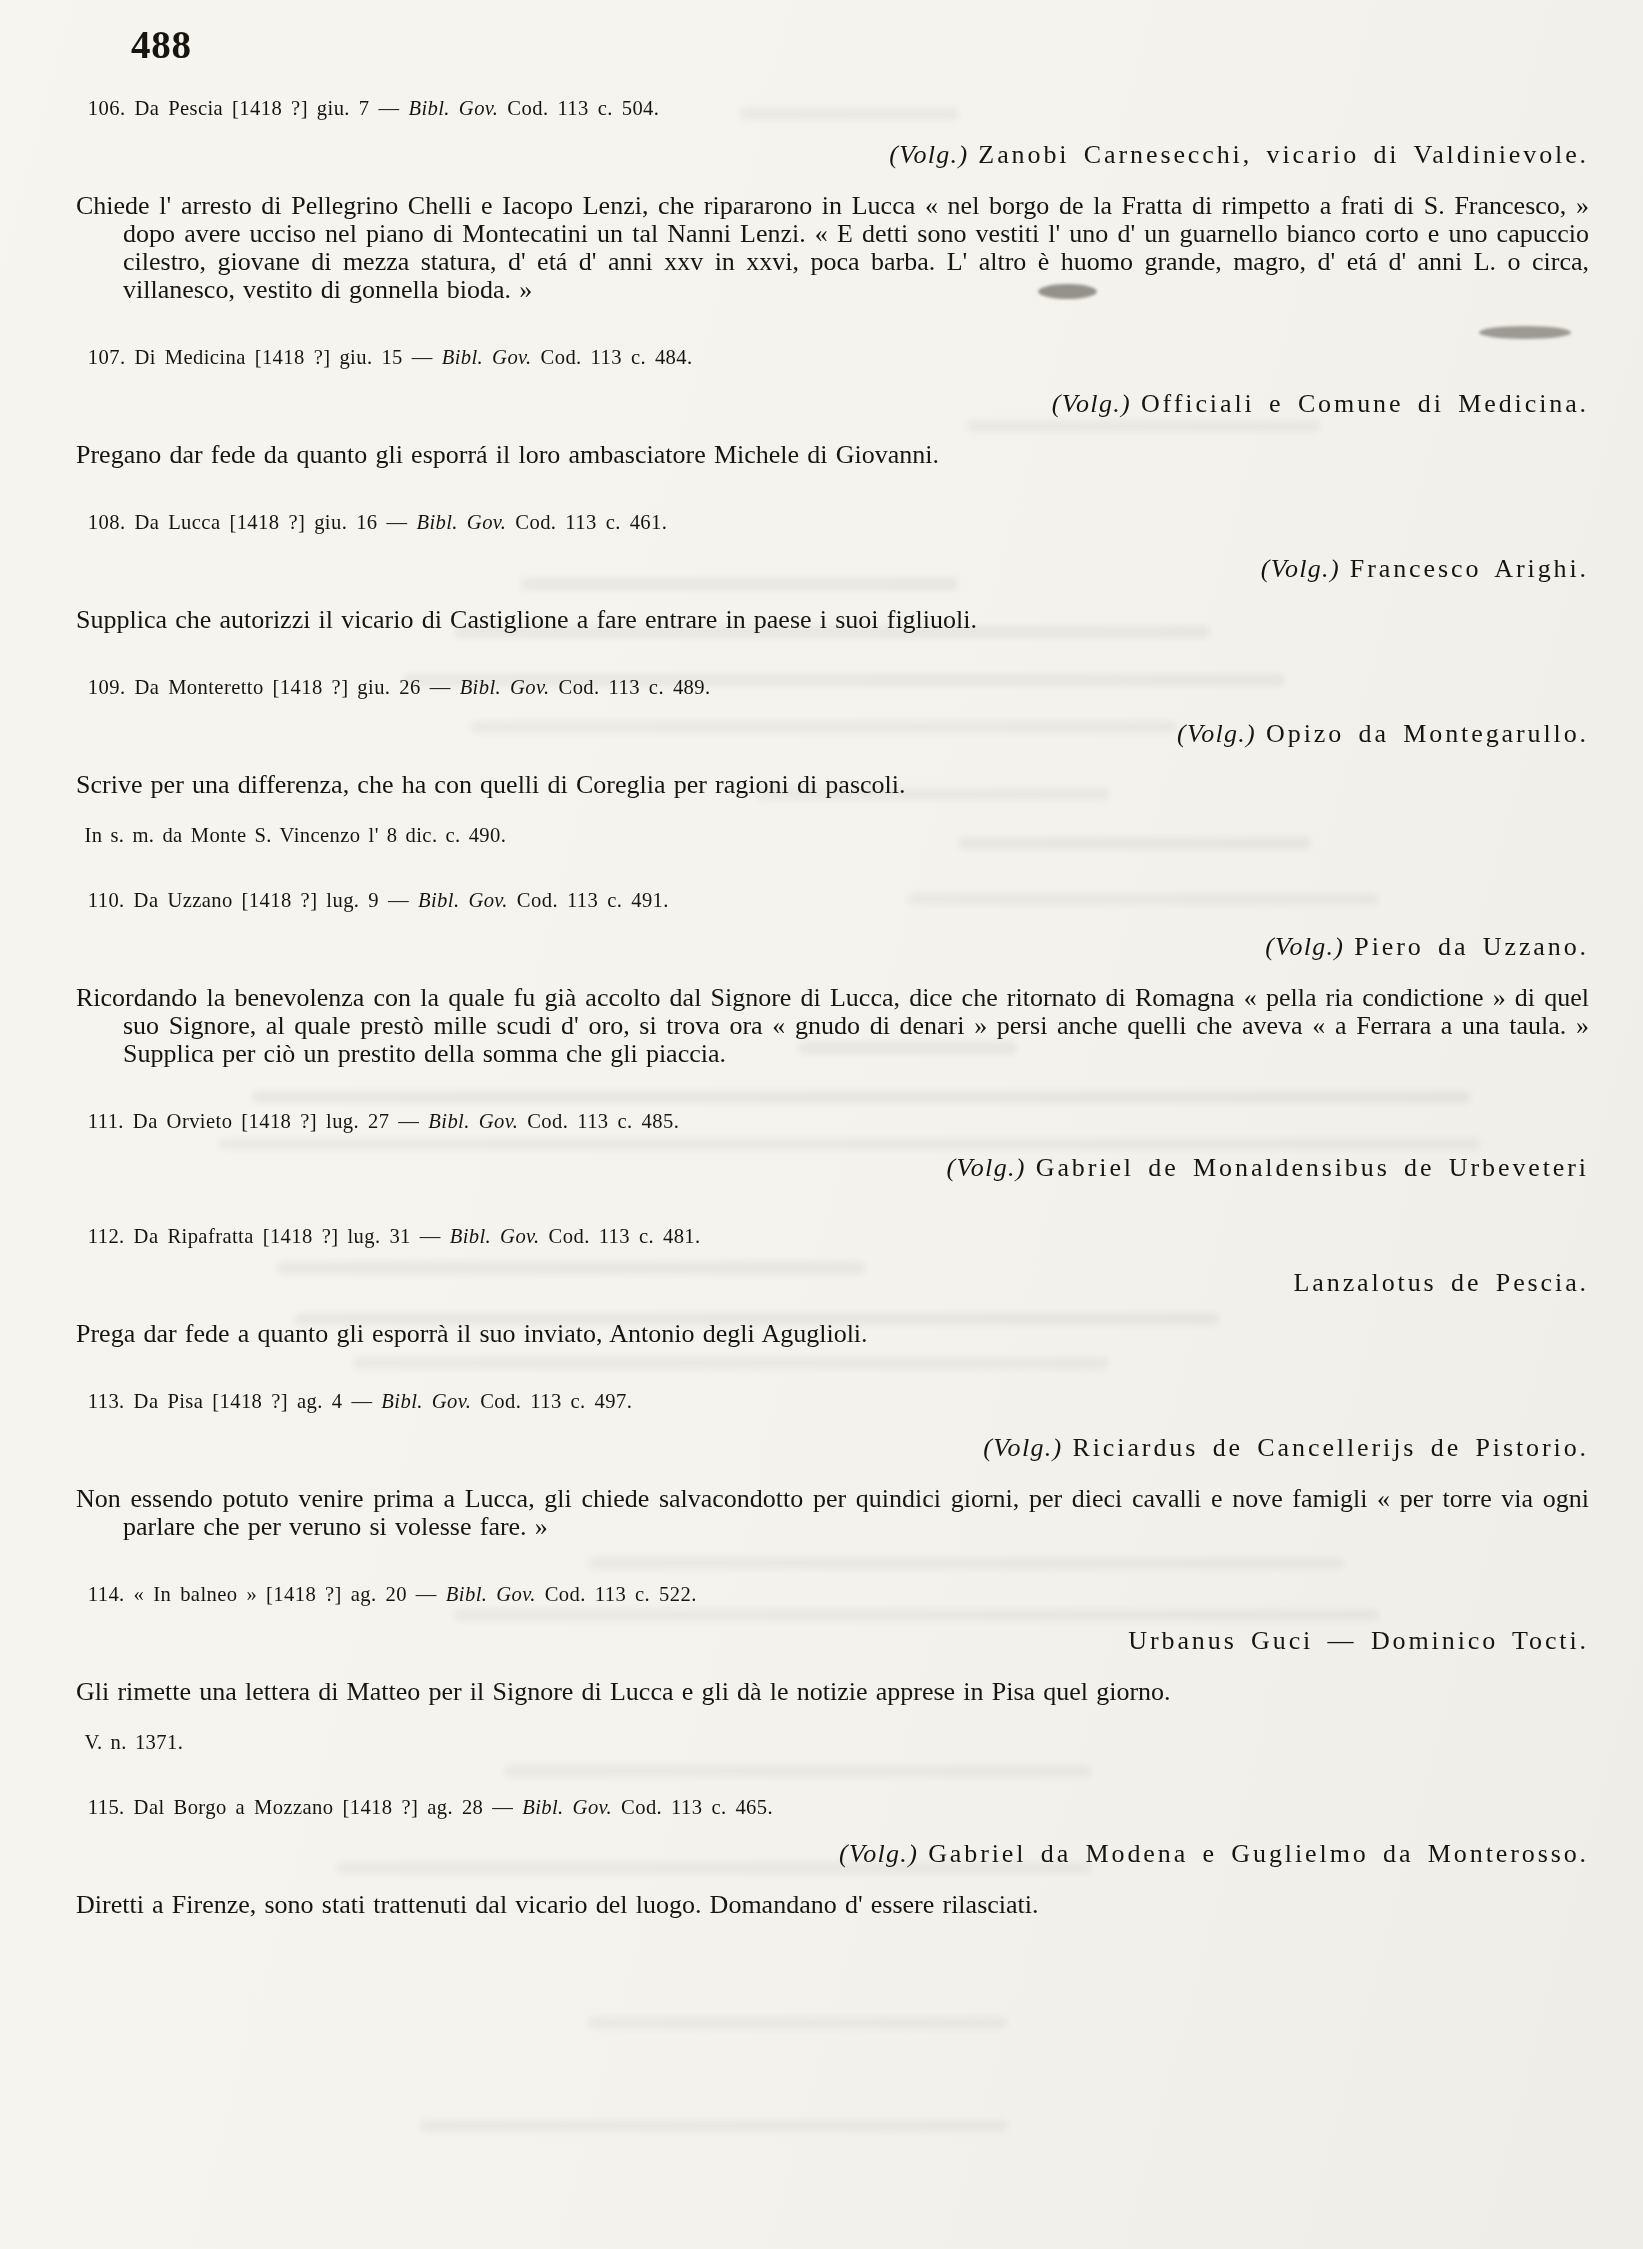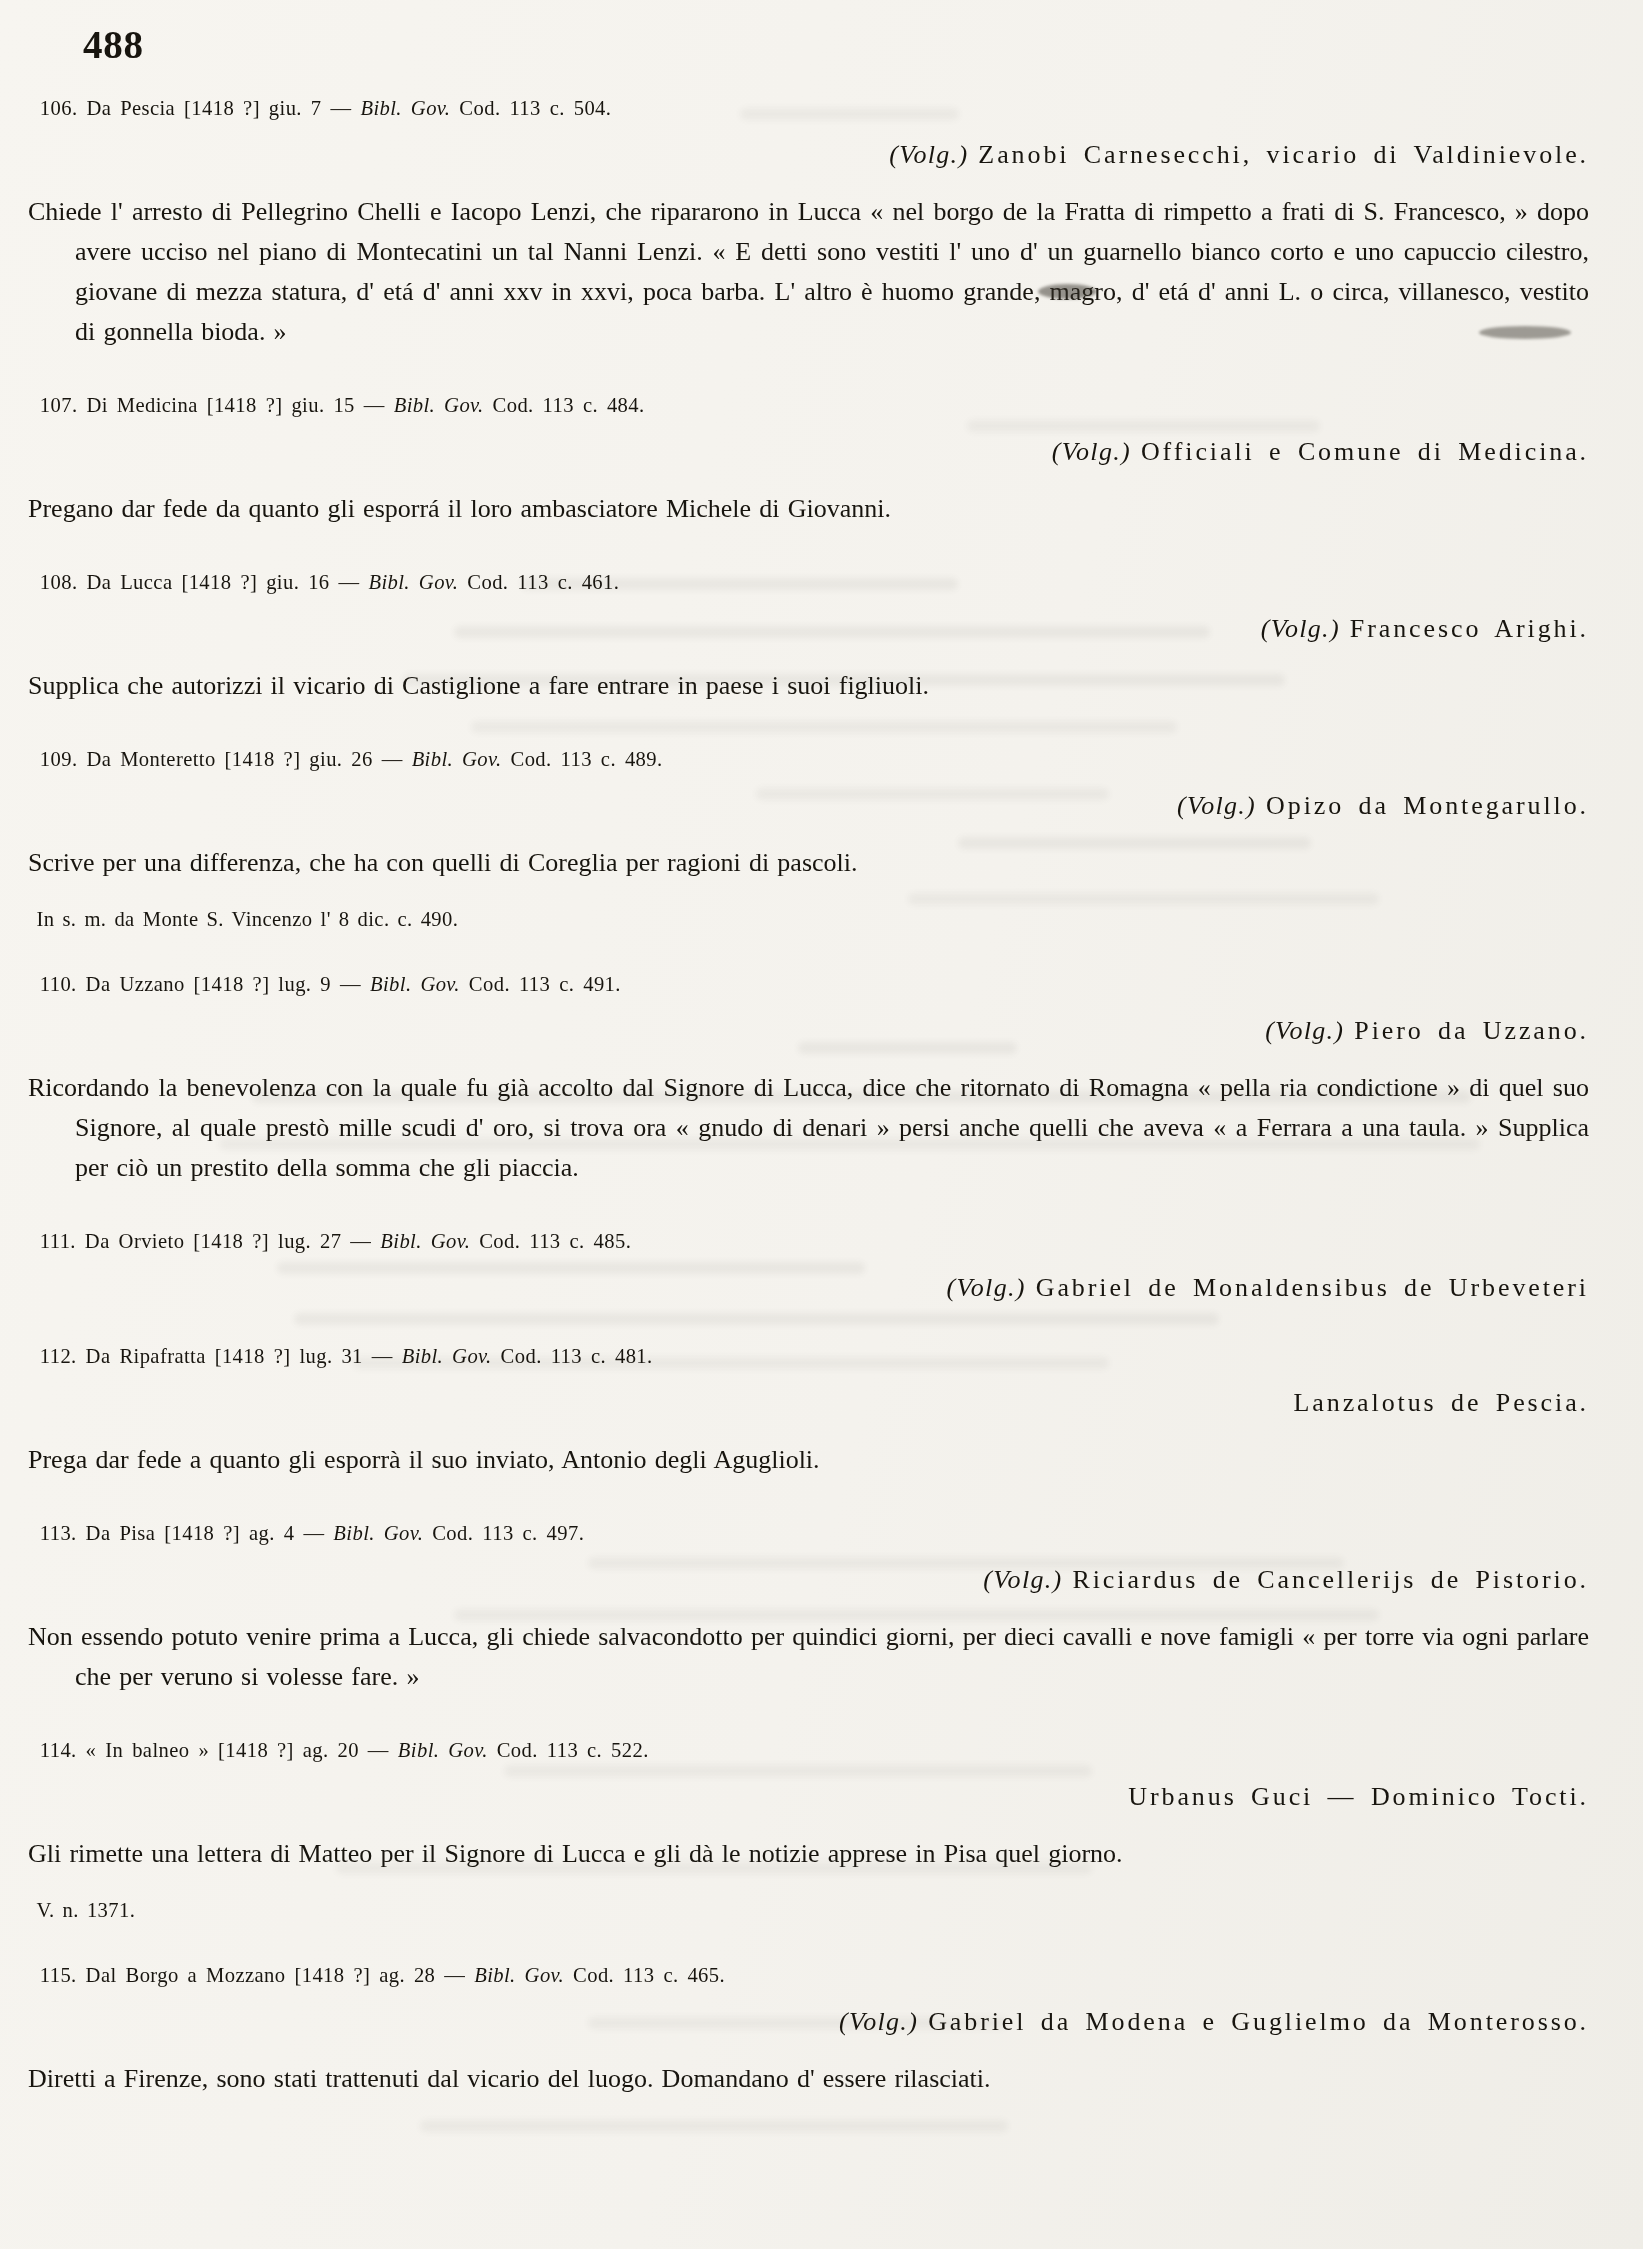--- a/index.html
+++ b/index.html
@@ -5,21 +5,21 @@
   * { margin: 0; padding: 0; box-sizing: border-box; }
   html, body { background: #dedbd4; }
   .page {
     position: relative;
     width: 1644px;
     height: 2250px;
     margin: 0;
     background: linear-gradient(105deg, #f7f5f0 0%, #f4f2ed 55%, #efede7 100%);
     color: #18150f;
     font-family: "Liberation Serif", "DejaVu Serif", serif;
-    padding: 22px 55px 0 28px;
+    padding: 22px 55px 0 76px;
     overflow: hidden;
   }
   .page-number {
     font-size: 39px;
     font-weight: bold;
     letter-spacing: 0.8px;
     margin: 0 0 30px 55px;
   }
   .entry { position: relative; z-index: 2; margin-bottom: 42px; }
   .entry .heading {
@@ -27,21 +27,21 @@
     letter-spacing: 0.4px;
     word-spacing: 3.4px;
     margin: 0 0 20px 11.8px;
   }
   .entry .heading .src { font-style: italic; text-align: right; }
   .entry .author { font-size: 26px; margin: 0 0 22px 0; text-align: right; }
   .entry .author .volg { font-style: italic; letter-spacing: 1.3px; margin-right: 10px; }
   .entry .author .name { letter-spacing: 2.9px; word-spacing: 5px; }
   .entry .body {
     font-size: 26px;
-    line-height: 40px;
+    line-height: 28px;
     text-align: justify;
     padding-left: 47px;
     text-indent: -47px;
     word-spacing: 1.7px;
   }
   .entry .note {
     font-size: 20.6px;
     letter-spacing: 0.4px;
     word-spacing: 2.5px;
     margin: 25px 0 0 8.4px;

